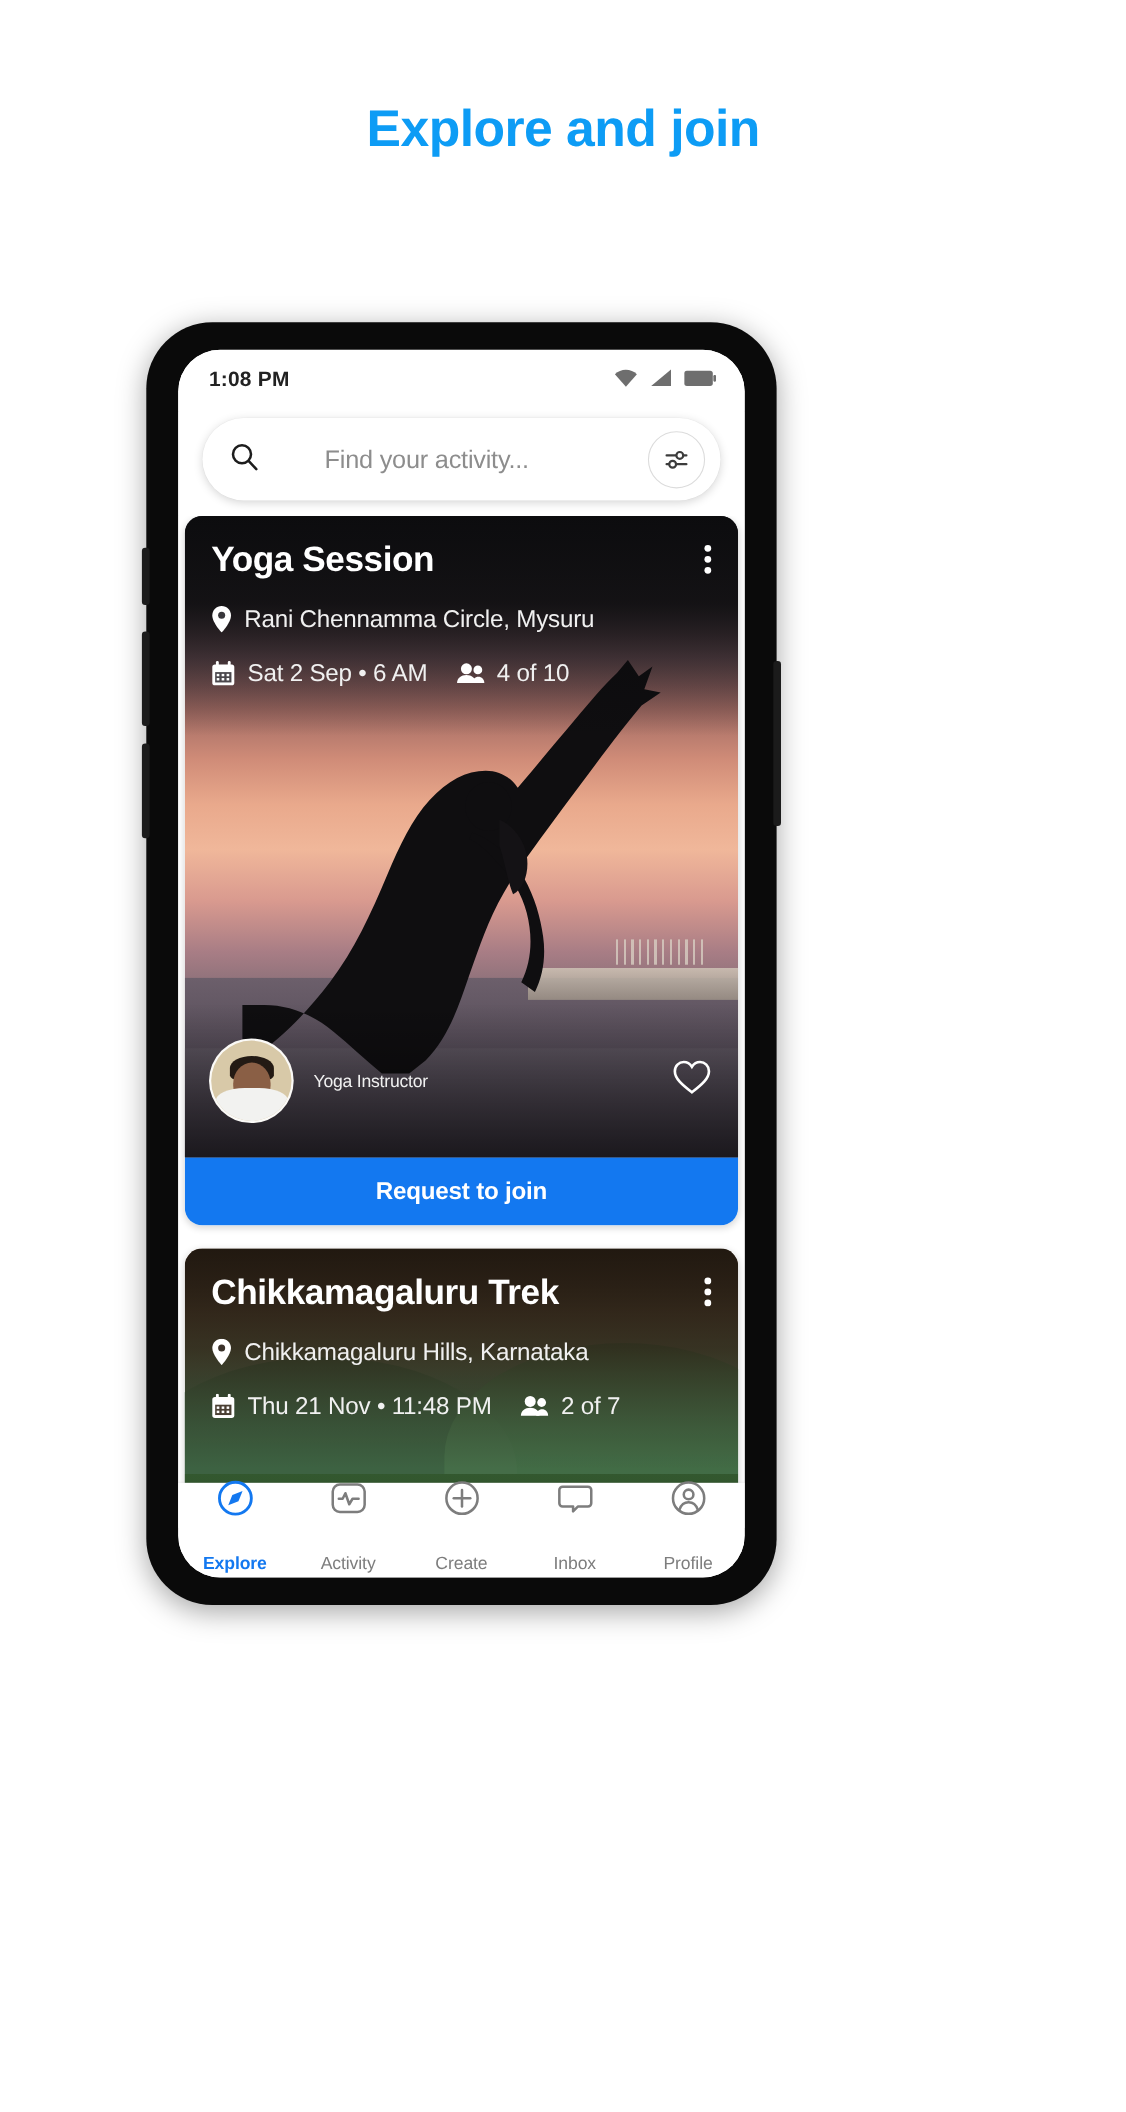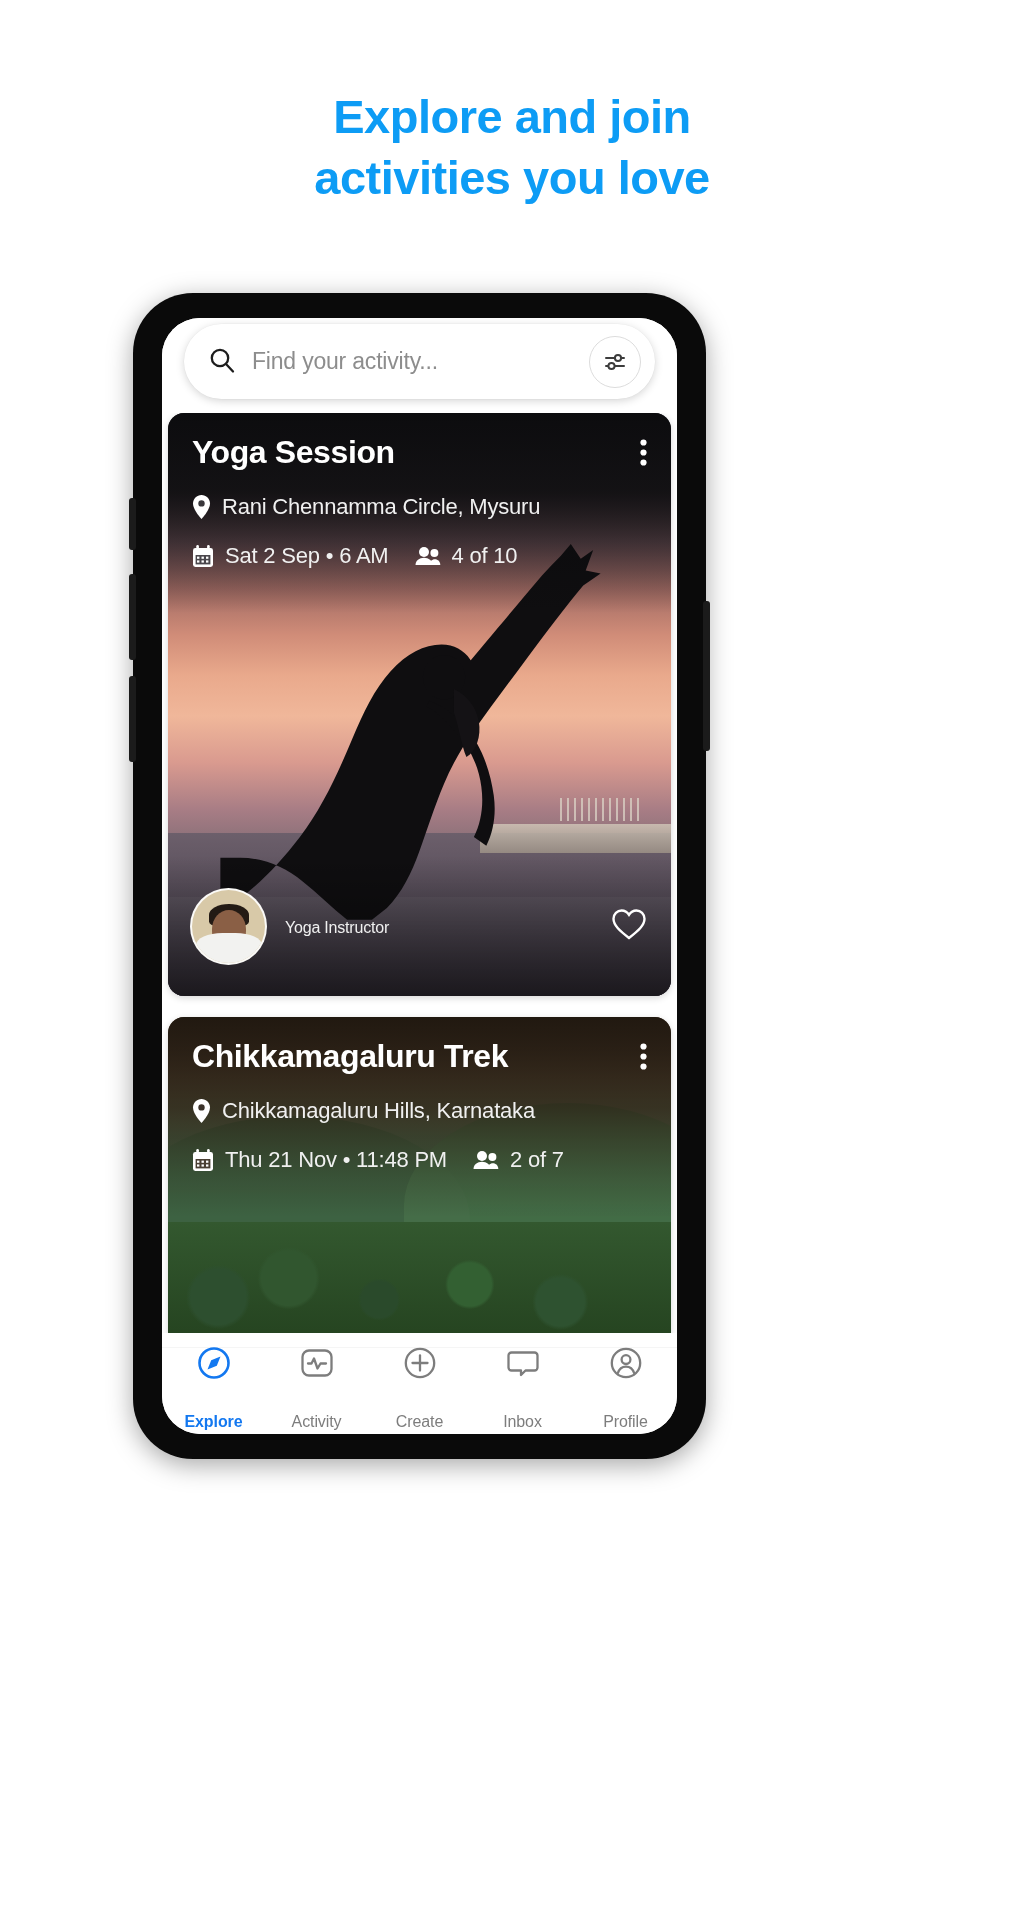--- a/index.html
+++ b/index.html
@@ -73,20 +73,21 @@
     border-radius:38px;
     box-shadow:0 2px 9px rgba(0,0,0,0.17), 0 0 0 0.5px rgba(0,0,0,0.03);
     display:flex; align-items:center;
     padding:0 14px 0 24px;
   }
   .search-icon { flex:0 0 auto; margin-right:16px; }
   .search-placeholder {
     flex:1 1 auto;
     font-size:23px; color:#8d8d8d;
     letter-spacing:-0.2px;
+    margin-left:43px;
   }
   .filter-btn {
     flex:0 0 auto;
     width:52px; height:52px; border-radius:50%;
     border:1px solid #dcdcdc;
     display:flex; align-items:center; justify-content:center;
     background:#fff;
   }
 
   
@@ -274,31 +275,51 @@
     gap:5px;
   }
   .navlabel { font-size:16px; color:#7d7d7d; letter-spacing:-0.1px;margin-top:24px; }
   .navitem.active .navlabel { color:#1378f0; font-weight:bold; }
 </style>
 </head>
 <body>
 
 <div class="headline">
   <span class="l1">Explore and join</span>
-  <span class="l2">activities you love</span>
 </div>
 
 <div class="phone">
   <div class="btn-side btn-vol-up"></div>
   <div class="btn-side btn-vol-dn"></div>
   <div class="btn-side btn-power"></div>
   <div class="btn-side btn-right"></div>
 
   <div class="phone-inner">
 
+    <div class="statusbar">
+      <div class="status-time">1:08 PM</div>
+      <div class="status-icons">
+        <span class="ic-wifi">
+          <svg width="22" height="17" viewBox="0 0 22 17">
+              <path d="M11 16.5 1 5.2C3.7 2.6 7.2 1.2 11 1.2s7.3 1.4 10 4z" fill="#6e6e6e"></path>
+            </svg>
+        </span>
+        <span class="ic-signal">
+          <svg width="20" height="17" viewBox="0 0 20 17">
+              <path d="M19 1v15H1z" fill="#6e6e6e"></path>
+            </svg>
+        </span>
+        <span class="ic-batt">
+          <svg width="29" height="16" viewBox="0 0 29 16">
+            <rect x="0" y="1" width="26" height="14" rx="2.5" fill="#6e6e6e"></rect>
+            <rect x="26.5" y="5" width="2.5" height="6" rx="1" fill="#6e6e6e"></rect>
+          </svg>
+        </span>
+      </div>
+    </div>
 
     <div class="searchwrap">
       <div class="searchbar">
         <span class="search-icon">
           <svg width="28" height="28" viewBox="0 0 28 28">
             <circle cx="12" cy="12" r="8.2" fill="none" stroke="#1d1d1d" stroke-width="2.3"></circle>
             <line x1="18" y1="18" x2="25" y2="25.5" stroke="#1d1d1d" stroke-width="2.3" stroke-linecap="round"></line>
           </svg>
         </span>
         <span class="search-placeholder">Find your activity...</span>
@@ -410,20 +431,21 @@
               <div class="host-role">Yoga Instructor</div>
             </div>
             <span class="heart">
               <svg width="36" height="33" viewBox="0 0 36 33">
                 <path d="M18 30 C9 23 2.5 17.5 2.5 10.8 2.5 6 6.2 2.5 10.6 2.5 13.6 2.5 16.3 4.2 18 6.8 19.7 4.2 22.4 2.5 25.4 2.5 29.8 2.5 33.5 6 33.5 10.8 33.5 17.5 27 23 18 30z" fill="none" stroke="#fff" stroke-width="2.4"></path>
               </svg>
             </span>
           </div>
         </div>
 
+        <div class="cta">Request to join</div>
       </div>
 
       <div class="card card2">
         <div class="card-media">
           <div class="photo-trek">
             <div class="hill1"></div>
             <div class="hill2"></div>
             <div class="field"></div>
             <div class="canopy"></div>
           </div>

